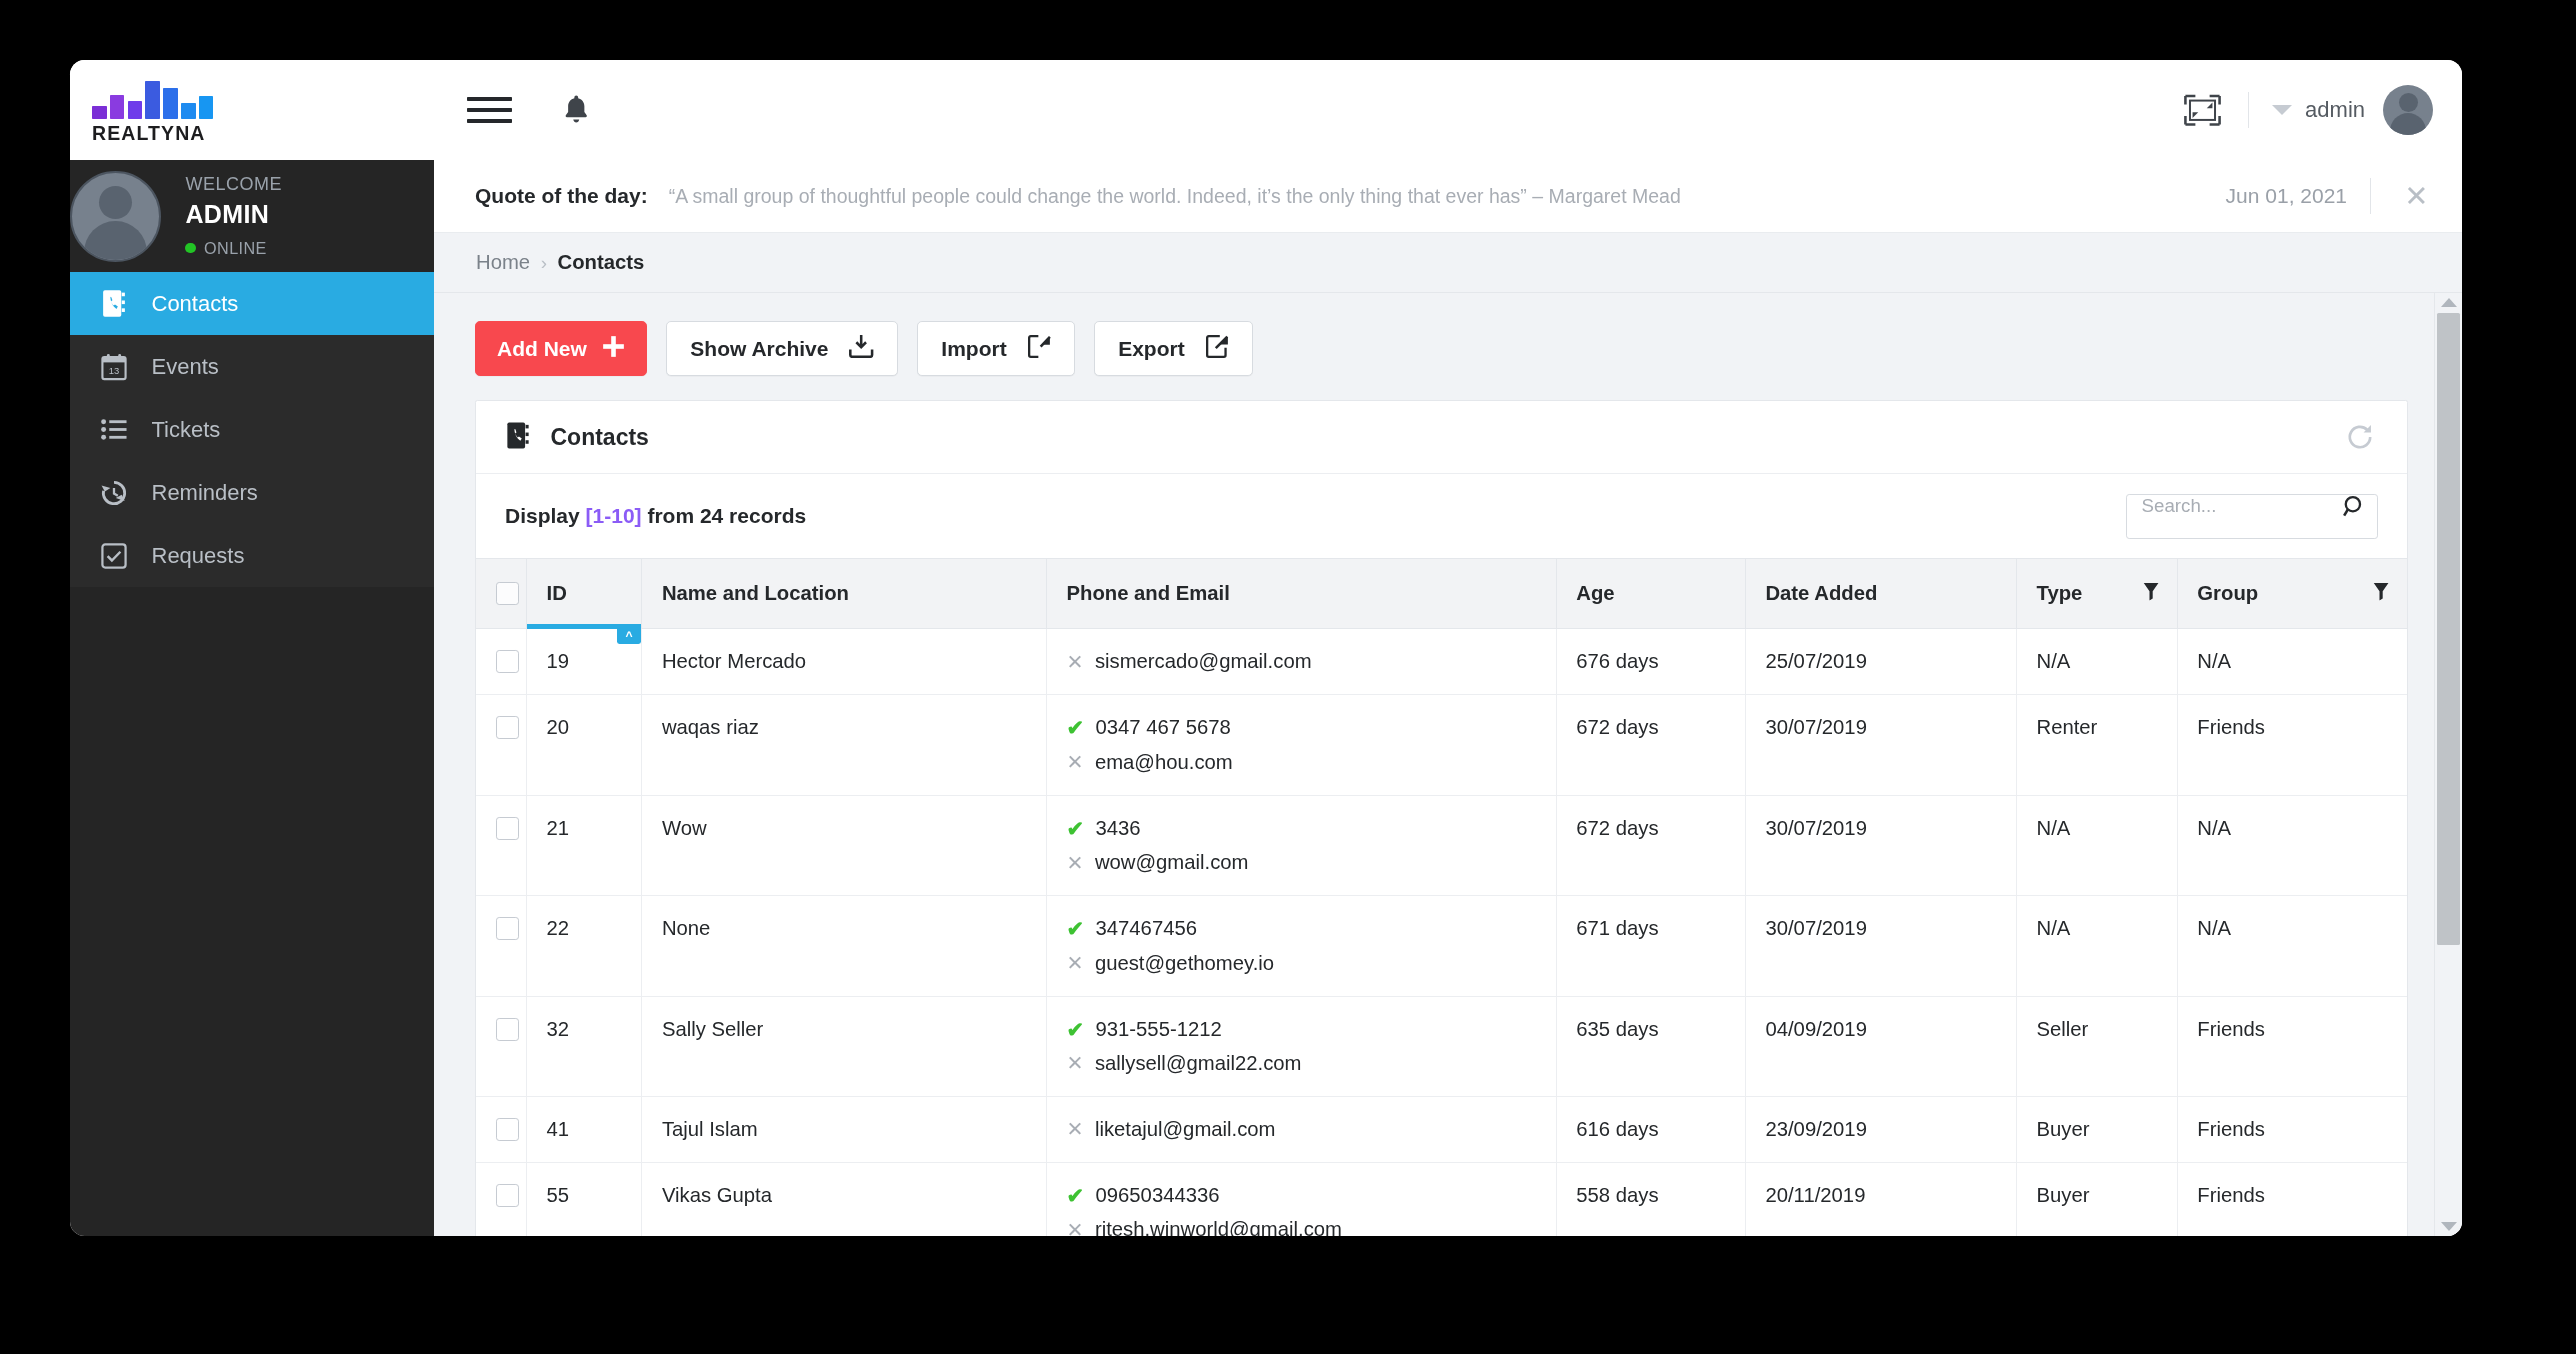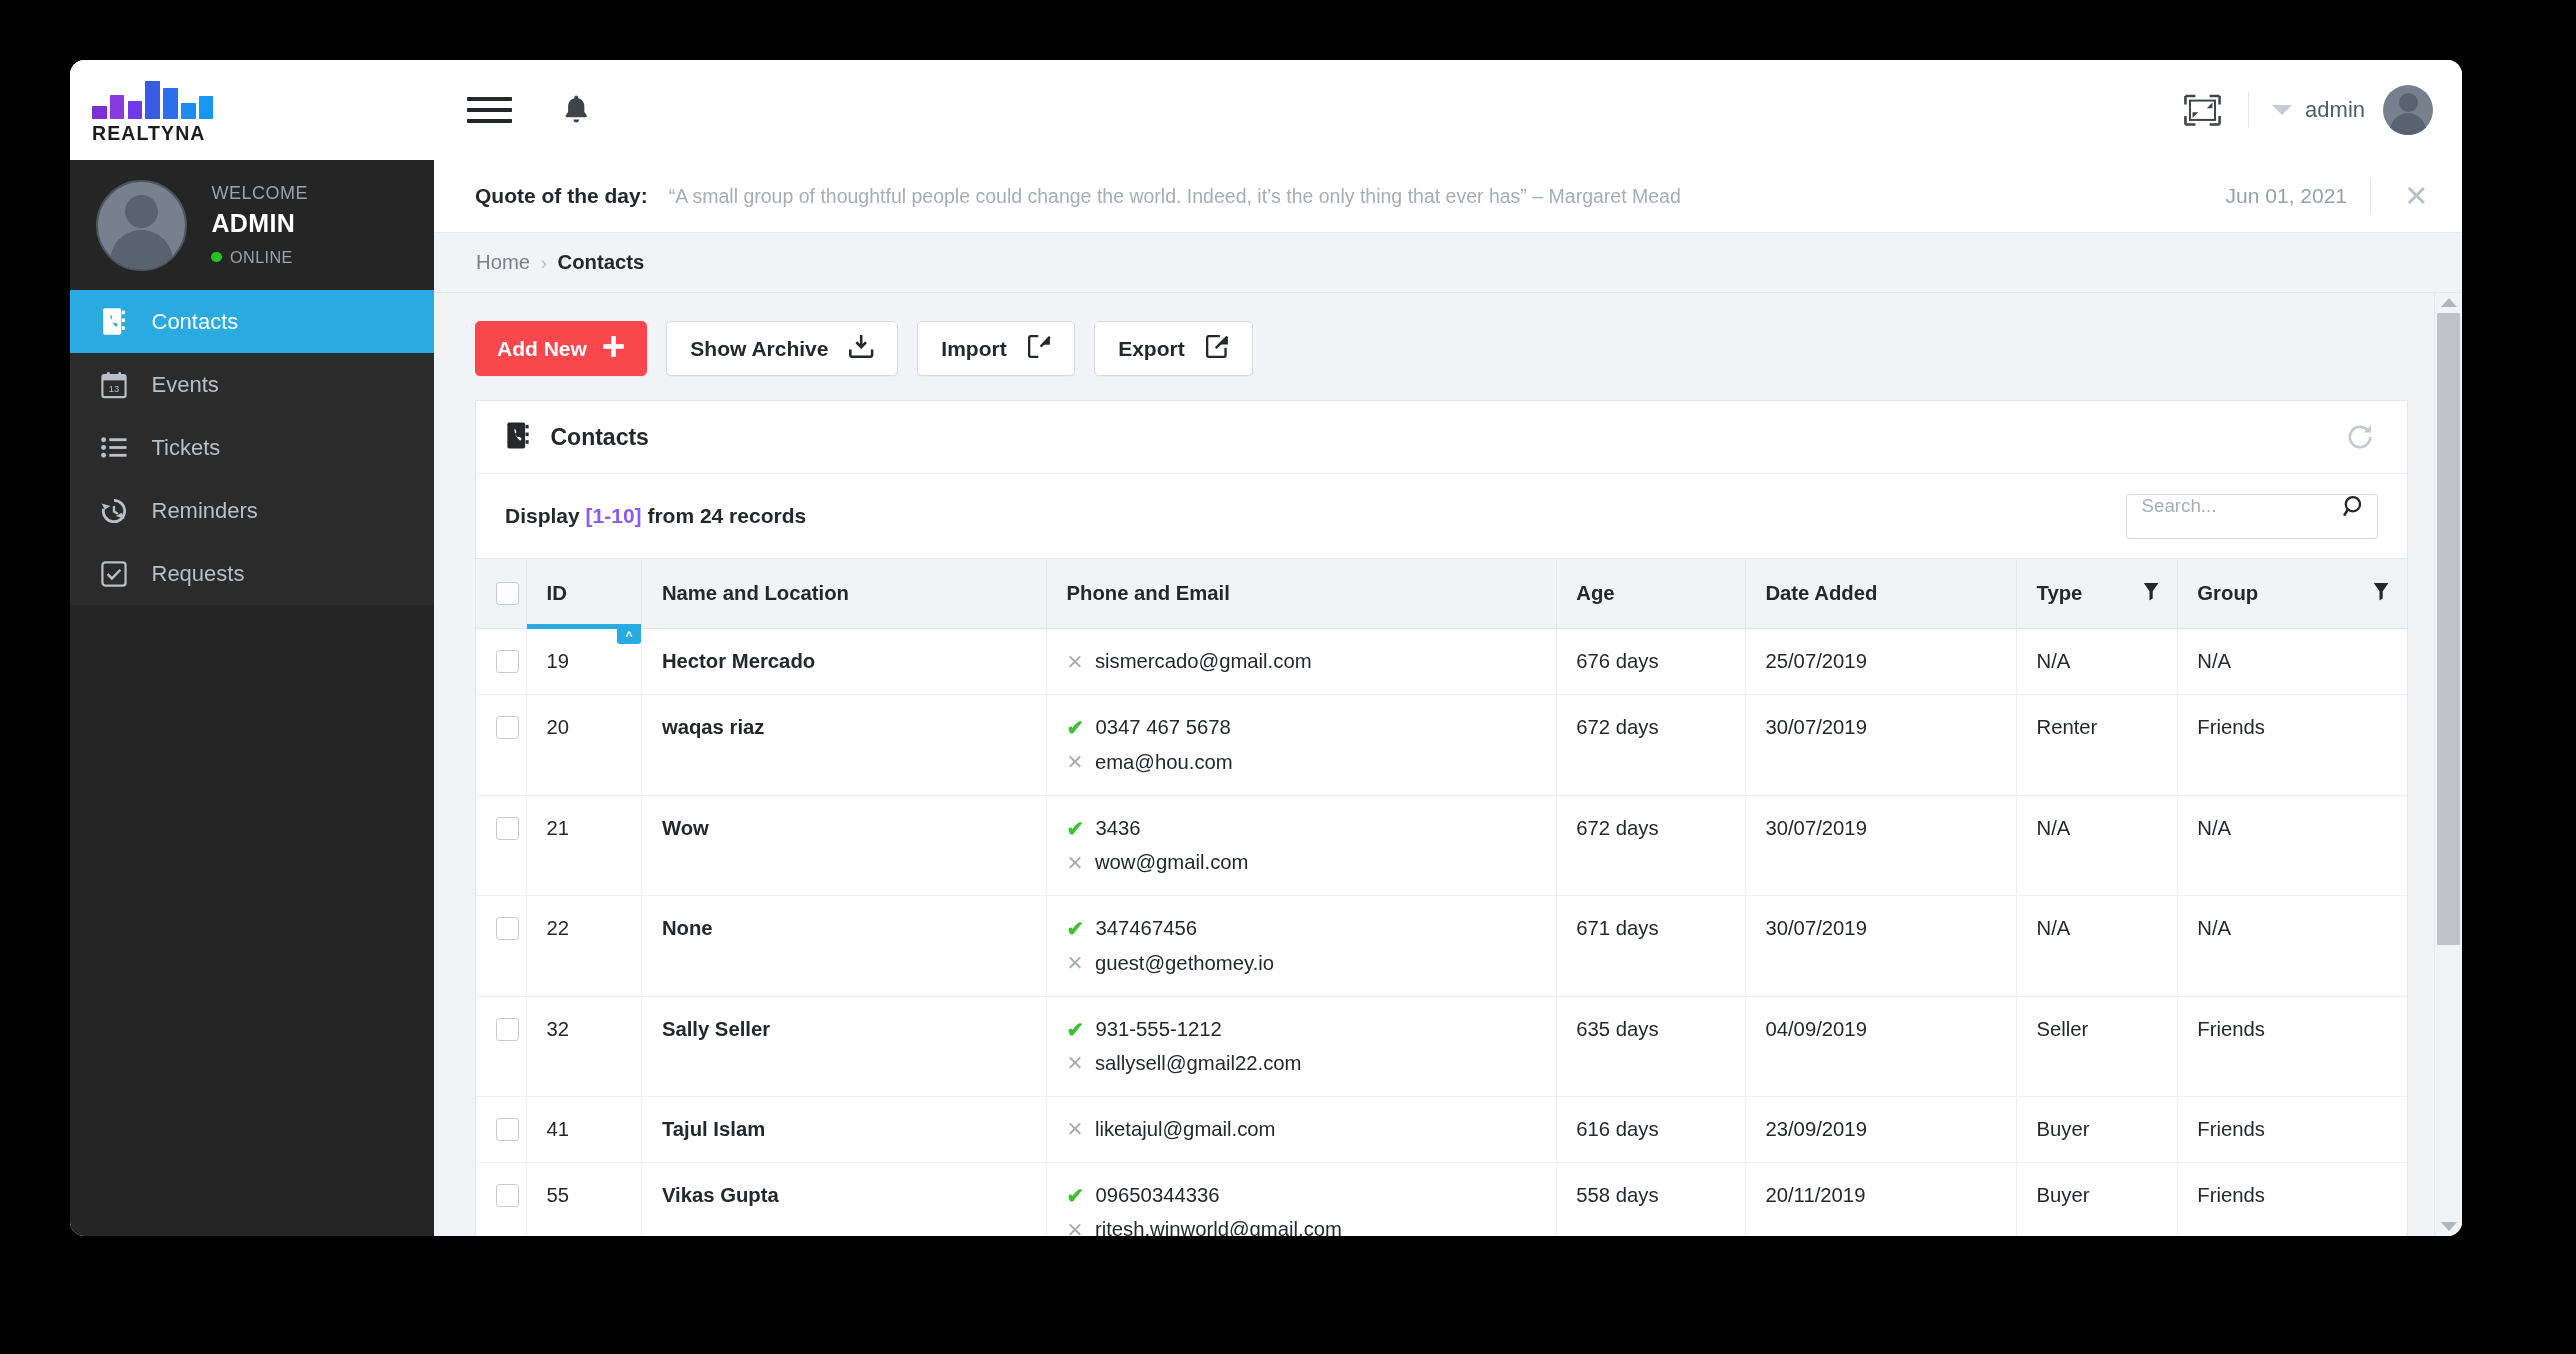--- a/index.html
+++ b/index.html
@@ -92,22 +92,22 @@
 
   
   #body-split { flex: 1 1 auto; display: flex; min-height: 0; }
 
   
   #sidebar {
     width: 364px; background: #252525; flex: 0 0 auto;
     display: flex; flex-direction: column;
   }
   #user-card {
-    height: 130px; display: flex; align-items: center;
-    padding-left: 26px; background: #252525;
+    height: 112px; display: flex; align-items: center;
+    background: #252525;
   }
   #sidebar-avatar {
     width: 91px; height: 91px;
     border: 2.4px solid #4c5560;
   }
   #user-meta { margin-left: 24.4px; }
   #welcome-label { font-size: 18px; color: #9aa2ab; letter-spacing: 0.5px; }
   #admin-name { font-size: 25px; color: #ffffff; font-weight: bold; margin-top: 4.1px; letter-spacing: 0.4px;}
   #online-row { display:flex; align-items:center; margin-top: 10px; gap: 8.1px; }
   #online-dot { width: 10.6px; height: 10.6px; border-radius: 50%; background: #22c425; }
@@ -225,21 +225,21 @@
   }
   .filter-ico { position: absolute; right: 18px; top: 50%; transform: translateY(-50%); cursor: pointer; }
 
   tbody td {
     font-size: 20.3px; color: #25282b; padding: 21px 19.5px;
     border-bottom: 0.8px solid #eceef1;
     border-right: 0.8px solid #eceef1;
     vertical-align: top;
   }
   tbody td:last-child { border-right: none; }
-  td.name { font-weight: bold; }
+  td.name { font-weight: normal; }
   .contact-line { display: flex; align-items: center; gap: 11.4px; margin-bottom: 11.4px; }
   .contact-line:last-child { margin-bottom: 0; }
   .ok-mark { color: #3ec233; font-size: 21px; font-weight: bold; line-height: 1; }
   .no-mark { color: #a8adb4; font-size: 20.3px; line-height: 1; }
   .cbox {
     width: 23px; height: 23px; border: 1.6px solid #c6cbd2; border-radius: 3.2px;
     background: #fff; cursor: pointer; display:block;
   }
   .cbox.head { border-color: #c6cbd2; background:#fcfcfd; }
 

